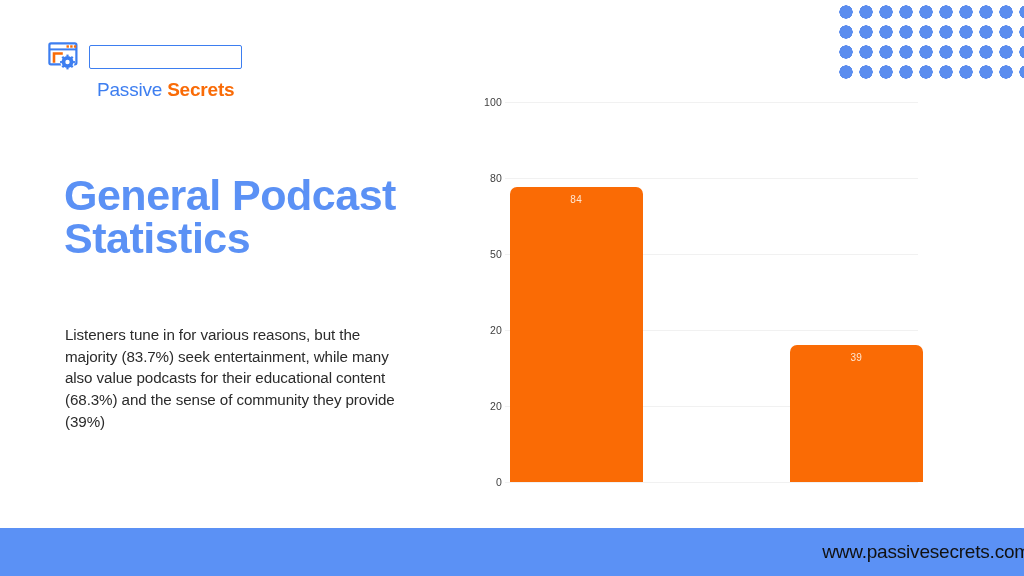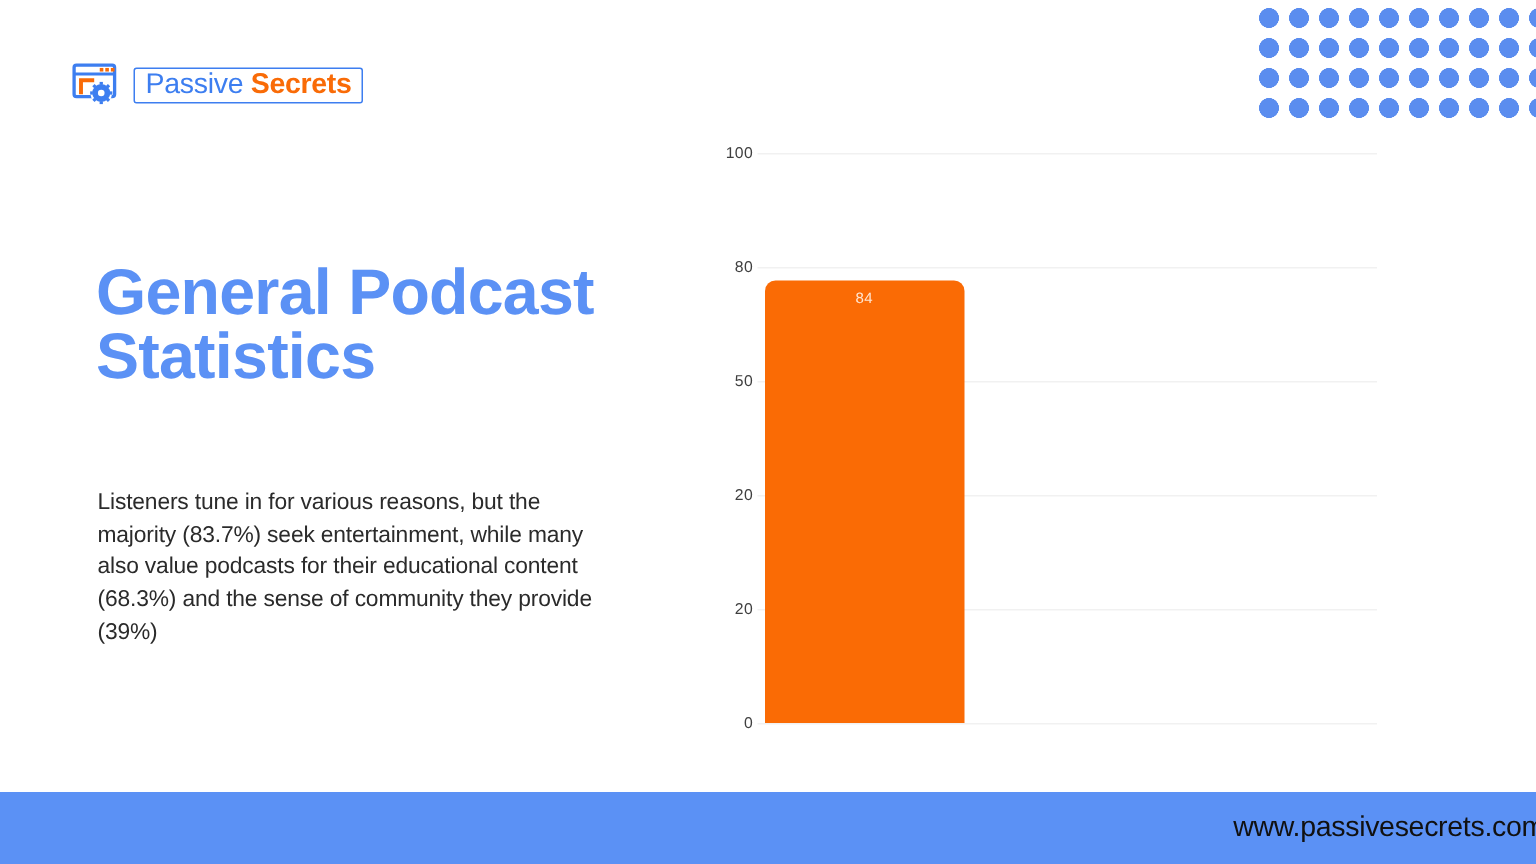--- a/index.html
+++ b/index.html
@@ -67,20 +67,21 @@
     font-size: 19px;
     font-weight: normal;
     letter-spacing: -0.2px;
   }
   .logo-word-2 {
     color: #f96b07;
     font-size: 19px;
     font-weight: bold;
     letter-spacing: -0.2px;
     margin-left: 5px;
+    margin-top: 33px;
   }
 
   
   .headline {
     position: absolute;
     left: 64px;
     top: 145px;
     width: 400px;
     color: #5b91f5;
     font-size: 43px;
@@ -241,20 +242,23 @@
       <div class="gridline" style="top:20%"></div>
       <div class="gridline" style="top:40%"></div>
       <div class="gridline" style="top:60%"></div>
       <div class="gridline" style="top:80%"></div>
       <div class="gridline" style="top:100%"></div>
 
       <div class="bars">
         <div class="bar" style="left:1.2%; width:32.1%; height:84%">
           <span class="bar-value">84</span>
         </div>
+        <div class="bar" style="left:69.0%; width:32.1%; height:39%">
+          <span class="bar-value">39</span>
+        </div>
       </div>
     </div>
   </div>
 
   <div class="footer">
     <span class="footer-url">www.passivesecrets.com</span>
   </div>
 
 </div>
 

